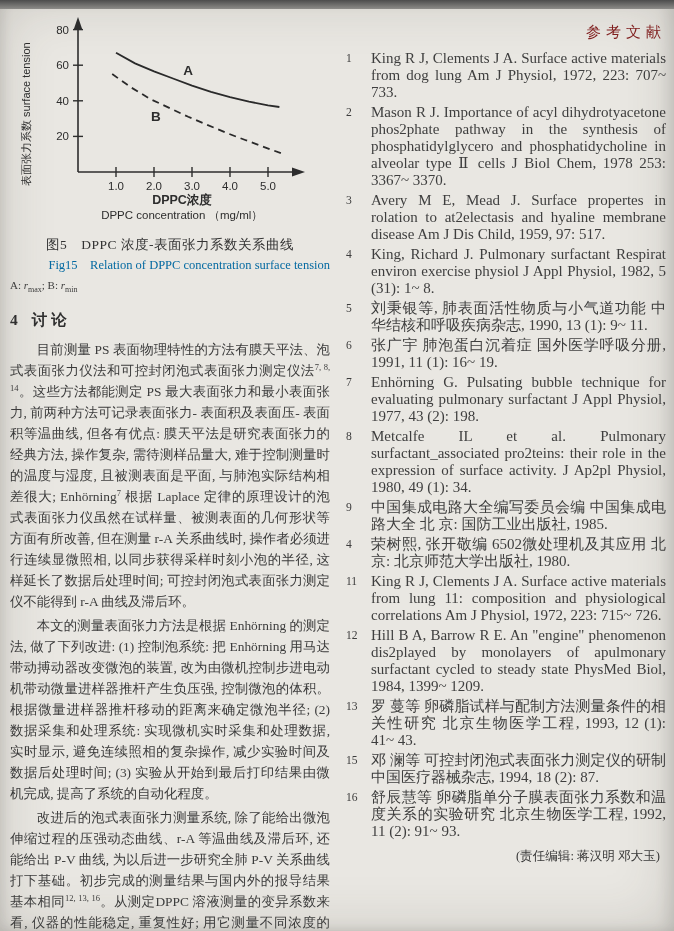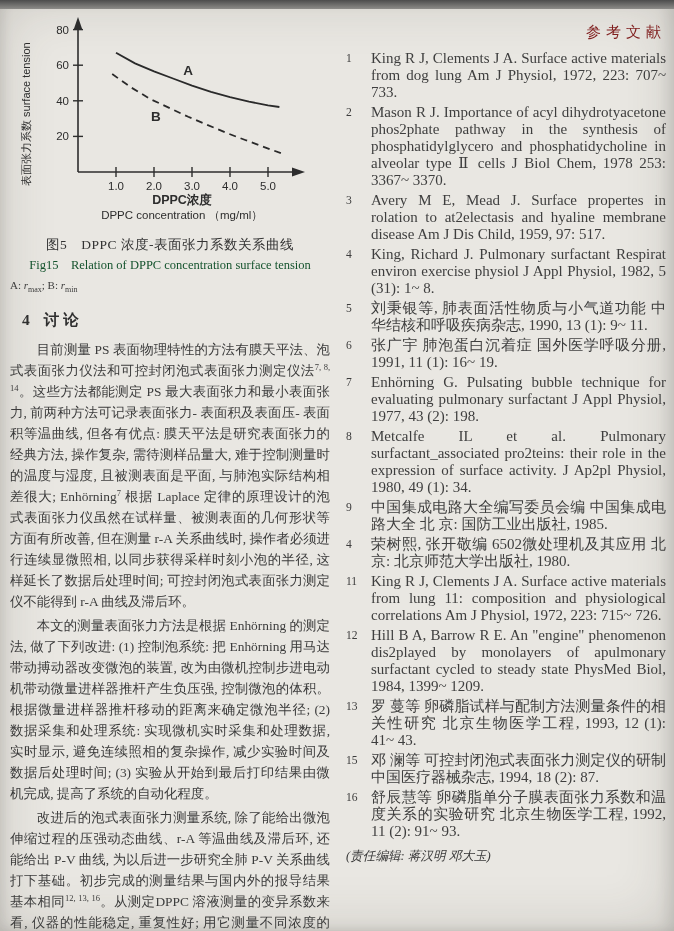--- a/index.html
+++ b/index.html
@@ -31,46 +31,46 @@
   .arrow{fill:#2d2d2d;stroke:none;}
   .tick{stroke:#2d2d2d;stroke-width:1.4;}
   .tick-label{font-family:"Liberation Sans","DejaVu Sans",sans-serif;font-size:11.5px;}
   .curve-solid{fill:none;stroke:#2a2a2a;stroke-width:1.8;}
   .curve-dashed{fill:none;stroke:#2a2a2a;stroke-width:1.8;stroke-dasharray:7 5;}
   .curve-label{font-family:"Liberation Sans","DejaVu Sans",sans-serif;font-size:13.5px;font-weight:700;}
   .ax-label-cn{font-family:"Liberation Sans","DejaVu Sans",sans-serif;font-size:12.5px;font-weight:700;}
   .ax-label-en{font-family:"Liberation Sans","DejaVu Sans",sans-serif;font-size:11.5px;}
   .y-label{font-family:"Liberation Sans","DejaVu Sans",sans-serif;font-size:11px;}
   .cap-cn{text-align:center;font-size:13.5px;margin-top:6px;letter-spacing:.5px;color:#333;}
-  .cap-en{text-align:center;font-size:12.5px;margin-top:3px;color:#14532d;}
+  .cap-en{text-align:right;font-size:12.5px;margin-top:3px;color:#0369a1;}
   .fig-legend{font-size:11px;margin-top:5px;color:#3c3c3c;}
   .fig-legend i{font-style:italic;}
   .fig-legend sub{font-size:8px;}
   
-  .sec-head{margin:16px 0 8px 12px;font-size:15.5px;font-weight:700;color:#2f2f2f;}
+  .sec-head{margin:16px 0 8px 0;font-size:15.5px;font-weight:700;color:#2f2f2f;}
   .sec-head .sec-num{margin-right:14px;}
   .para{
     margin:0;font-size:13.4px;line-height:21px;text-align:justify;
     text-indent:2em;color:#3b3b3b;
   }
   .para + .para{margin-top:3px;}
   .para sup{font-size:8.5px;line-height:0;}
   .para.no-indent{text-indent:0;}
   
   .refs-head{
     text-align:right;font-size:15px;font-weight:400;letter-spacing:5px;
     margin:9px 0 8px 0;color:#7f1d1d;
   }
   .ref{display:flex;margin-bottom:3px;}
   .ref-num{flex:0 0 18px;font-size:11.6px;line-height:17.9px;color:#3c3c3c;text-align:left;}
   .ref-text{
     flex:1;font-size:15px;line-height:17px;text-align:justify;color:#3e3e3e;
     padding-left:7px;
   }
-  .editors{text-align:left;font-size:12.6px;margin-top:8px;padding-right:6px;color:#383838;font-style:italic;}
+  .editors{text-align:right;font-size:12.6px;margin-top:8px;padding-right:6px;color:#383838;}
 </style>
 </head>
 <body>
 
 <div class="page">
   <div class="topbar"></div>
   <div class="cols">
 
     <div class="col">
       <figure>

